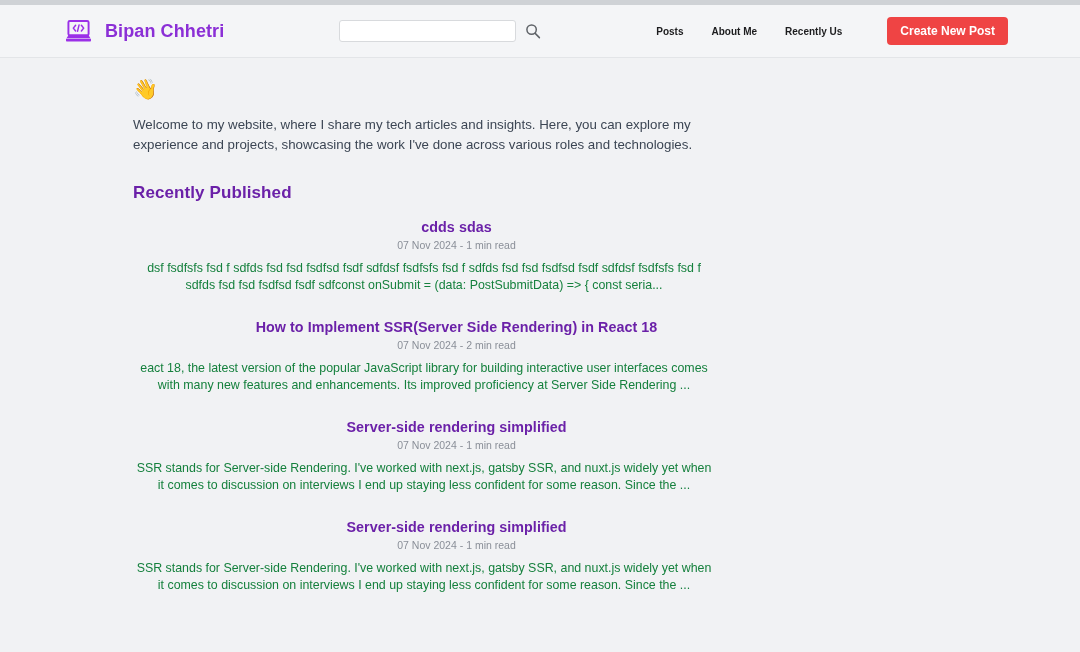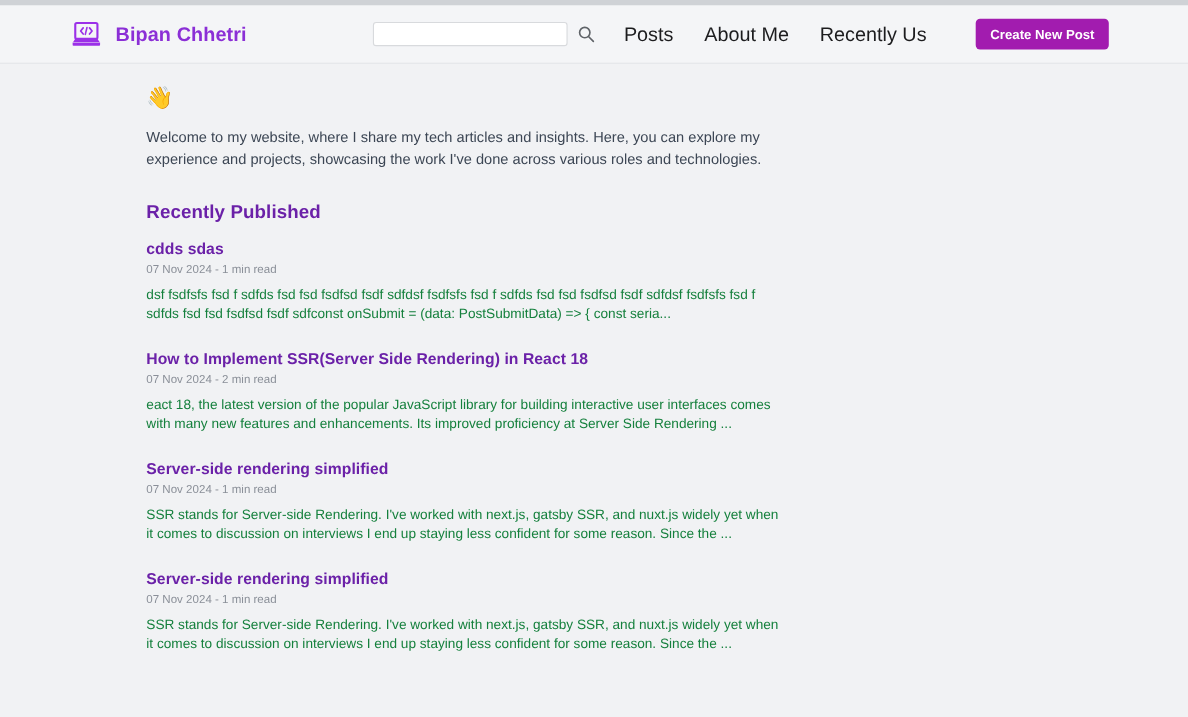--- a/index.html
+++ b/index.html
@@ -82,28 +82,28 @@
     display: block;
   }
 
   .main-nav {
     margin-left: auto;
     display: flex;
     align-items: center;
     gap: 28px;
   }
   .nav-link {
-    font-size: 18px;
-    font-weight: normal;
+    font-size: 10px;
+    font-weight: bold;
     color: #1c1c1e;
     text-decoration: none;
     white-space: nowrap;
   }
   .cta-button {
-    background: #a21caf;
+    background: #ef4444;
     color: #ffffff;
     font-size: 12px;
     font-weight: bold;
     font-family: "Liberation Sans", sans-serif;
     border: none;
     border-radius: 4px;
     padding: 7px 13px;
     cursor: pointer;
     white-space: nowrap;
     margin-left: 17px;
@@ -139,21 +139,21 @@
   .section-title {
     margin: 29px 0 0 0;
     font-size: 17px;
     font-weight: bold;
     color: #6b21a8;
     letter-spacing: 0.1px;
   }
 
   .post-list { margin-top: 16px; }
 
-  .post-item { margin-bottom: 25px; }
+  .post-item { margin-bottom: 25px; text-align: center; }
 
   .post-title {
     display: block;
     font-size: 14.3px;
     font-weight: bold;
     color: #6b21a8;
     text-decoration: none;
     letter-spacing: 0.05px;
     margin-bottom: 4px;
   }

